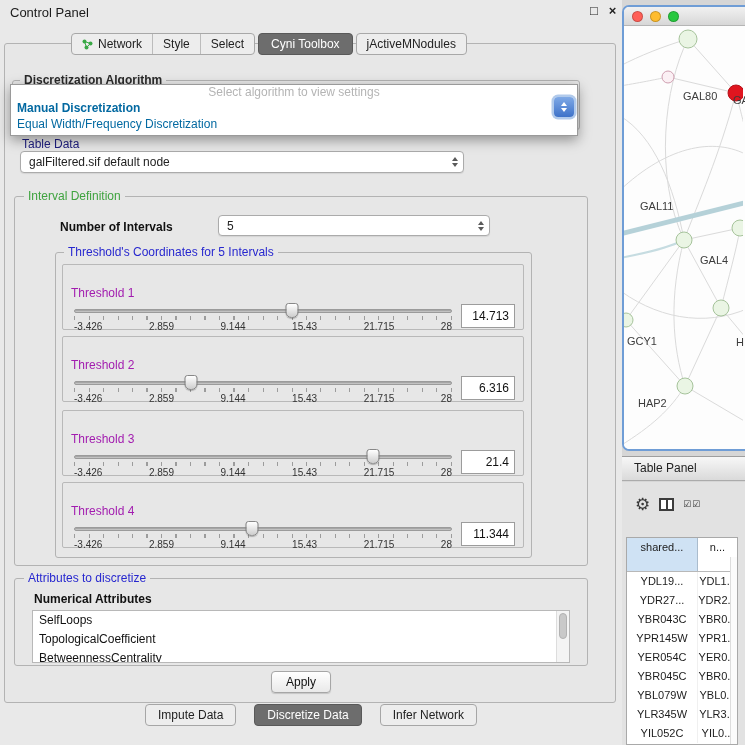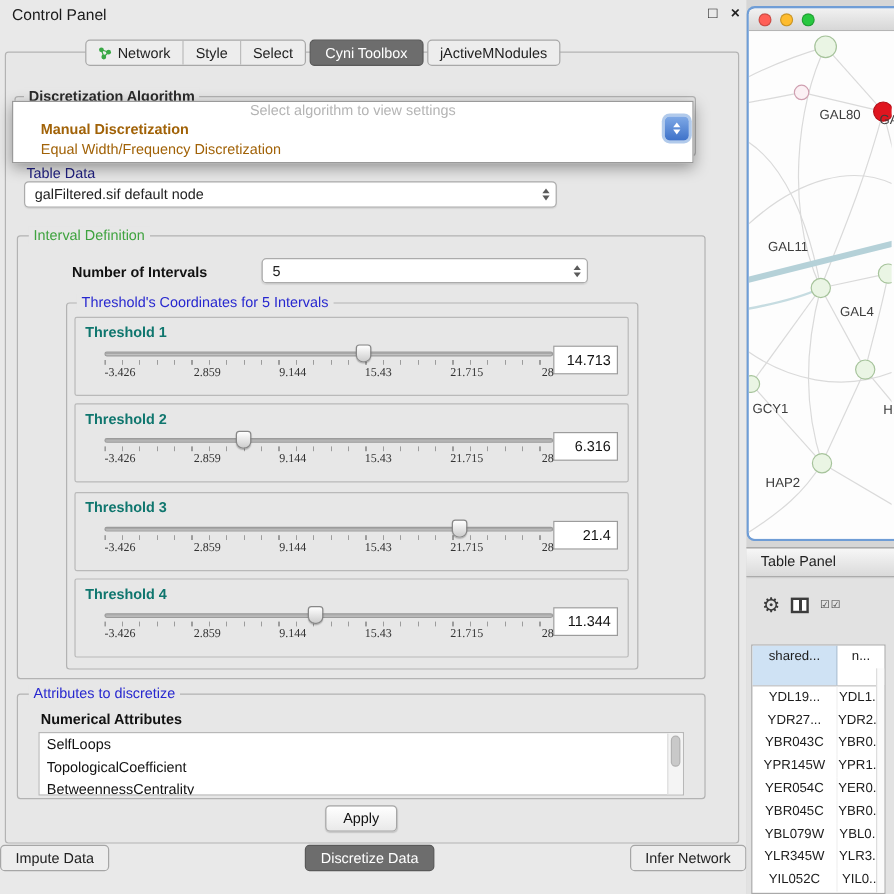--- a/index.html
+++ b/index.html
@@ -25,61 +25,61 @@
   .groupbox { position:absolute; border:1px solid #b3b3b3; border-radius:3px; }
   .group-label { position:absolute; font-size:12px; background:#e7e7e7; padding:0 4px; white-space:nowrap; z-index:2; }
   .lbl-dark { color:#2a2a2a; font-weight:bold; }
   .lbl-green { color:#3fa33f; }
   .lbl-blue { color:#2727cf; }
   .lbl-navy { color:#202080; }
 
   
   .algo-popup { position:absolute; left:10px; top:84px; width:568px; background:#fff; border:1px solid #9a9a9a; box-shadow:0 4px 12px rgba(0,0,0,.38); z-index:20; padding-bottom:3px; }
   .popup-placeholder { text-align:center; color:#b4b4b4; font-size:12px; height:15px; line-height:15px; }
-  .popup-item { font-size:12px; line-height:16px; padding-left:23px; color:#a16207; }
+  .popup-item { font-size:12px; line-height:16px; padding-left:6px; color:#0369a1; }
   .popup-item.bold { font-weight:bold; }
   .combo-stepper { position:absolute; right:3px; top:12px; width:20px; height:20px; border-radius:4px;
     background:linear-gradient(#7fa9e6,#3e72c9); box-shadow:0 0 0 2.5px rgba(100,150,215,.5);
     display:flex; flex-direction:column; align-items:center; justify-content:center; gap:2px; }
   .combo-stepper i, .combo-arrows i { display:block; width:0; height:0; border-left:3.5px solid transparent; border-right:3.5px solid transparent; }
   .combo-stepper .up { border-bottom:4px solid #fff; }
   .combo-stepper .dn { border-top:4px solid #fff; }
 
   
   .combo { position:absolute; height:22px; background:#fff; border:1px solid #ababab; border-radius:4px; font-size:12px; box-shadow:0 1px 1px rgba(0,0,0,.08); }
   .combo-text { position:absolute; left:8px; top:0; line-height:20px; color:#222; white-space:nowrap; }
   .combo-arrows { position:absolute; right:5px; top:0; height:100%; display:flex; flex-direction:column; justify-content:center; gap:2px; }
   .combo-arrows .up { border-bottom:4px solid #5a5a5a; }
   .combo-arrows .dn { border-top:4px solid #5a5a5a; }
 
   .field-label { position:absolute; font-size:12px; white-space:nowrap; }
 
   
   .th-box { position:absolute; left:62px; width:462px; height:66px; border:1px solid #b9b9b9; border-radius:2px; padding:5px 8px; }
-  .th-label { font-size:12px; font-weight:bold; color:#0f766e; }
+  .th-label { font-size:12px; font-weight:normal; color:#a21caf;margin-top:16px; }
   .th-row { display:flex; align-items:center; }
-  .slider { position:relative; width:378px; margin-left:16px;font-family:Liberation Serif, serif; }
+  .slider { position:relative; width:378px; margin-left:3px; }
   .track { margin-top:9px; height:4px; background:#c6c6c6; border:1px solid #9b9b9b; border-radius:2px; box-shadow:inset 0 1px 1px rgba(0,0,0,.18); }
   .thumb { position:absolute; top:3px; width:13px; height:15px; background:linear-gradient(#ffffff,#cdcdcd); border:1px solid #878787; border-radius:3px 3px 6px 6px; transform:translateX(-50%); box-shadow:0 1px 1px rgba(0,0,0,.25); }
   .ticks { height:4px; margin-top:3px; background:repeating-linear-gradient(to right,#9c9c9c 0,#9c9c9c 1px,transparent 1px,transparent 14.5px); }
   .scale { display:flex; justify-content:space-between; font-size:10px; color:#333; margin-top:1px; }
   .th-value { width:54px; height:24px; margin-left:auto; background:#fff; border:1px solid #9c9c9c; font-size:12px; text-align:right; padding:4px 5px; color:#111; }
 
   
   .attr-subtitle { position:absolute; left:34px; top:592px; font-size:12px; font-weight:bold; color:#111; }
   .attr-list { position:absolute; left:32px; top:610px; width:538px; height:53px; background:#fff; border:1px solid #b8b8b8; overflow:hidden; }
   .attr-items { position:absolute; inset:0 13px 0 0; }
   .attr-item { font-size:12px; line-height:19px; padding-left:6px; color:#111; white-space:nowrap; }
   .attr-scroll { position:absolute; right:0; top:0; width:13px; height:100%; background:#f4f4f4; border-left:1px solid #ddd; }
   .attr-thumbbar { margin:2px; height:26px; background:#c9c9c9; border:1px solid #b2b2b2; border-radius:6px; }
 
   .apply-btn { position:absolute; left:271px; top:671px; width:60px; height:22px; border:1px solid #a6a6a6; border-radius:4px;
     background:linear-gradient(#ffffff,#e9e9e9); font-size:12px; text-align:center; line-height:20px; color:#111; box-shadow:0 1px 1px rgba(0,0,0,.15); }
 
-  .bottom-tabs { position:absolute; top:704px; left:0; width:622px; display:flex; justify-content:space-between; gap:3px; font-size:12px; }
+  .bottom-tabs { position:absolute; top:704px; left:0; width:622px; display:flex; justify-content:center; gap:18px; font-size:12px; }
   .btab { padding:3px 12px; border:1px solid #a6a6a6; border-radius:4px; background:#ededed; color:#222; white-space:nowrap; }
   .btab.dark { background:#6d6d6d; border-color:#595959; color:#fff; }
 
   
   .network-window { position:absolute; left:622px; top:5px; width:123px; height:446px; border:2px solid #6f9dd6; border-right:none; border-radius:7px 0 0 7px; background:#fff; overflow:hidden; }
   .nw-titlebar { height:19px; background:linear-gradient(#f1f1f1,#d7d7d7); border-bottom:1px solid #b5b5b5; position:relative; }
   .traffic { position:absolute; left:8px; top:4px; display:flex; gap:7px; }
   .light { width:11px; height:11px; border-radius:50%; border:1px solid rgba(0,0,0,.2); }
   .nw-canvas { position:relative; width:100%; height:423px; overflow:hidden; background:#fdfdfd; }
   .nlabel { position:absolute; font-size:11px; color:#3c3c3c; white-space:nowrap; }

